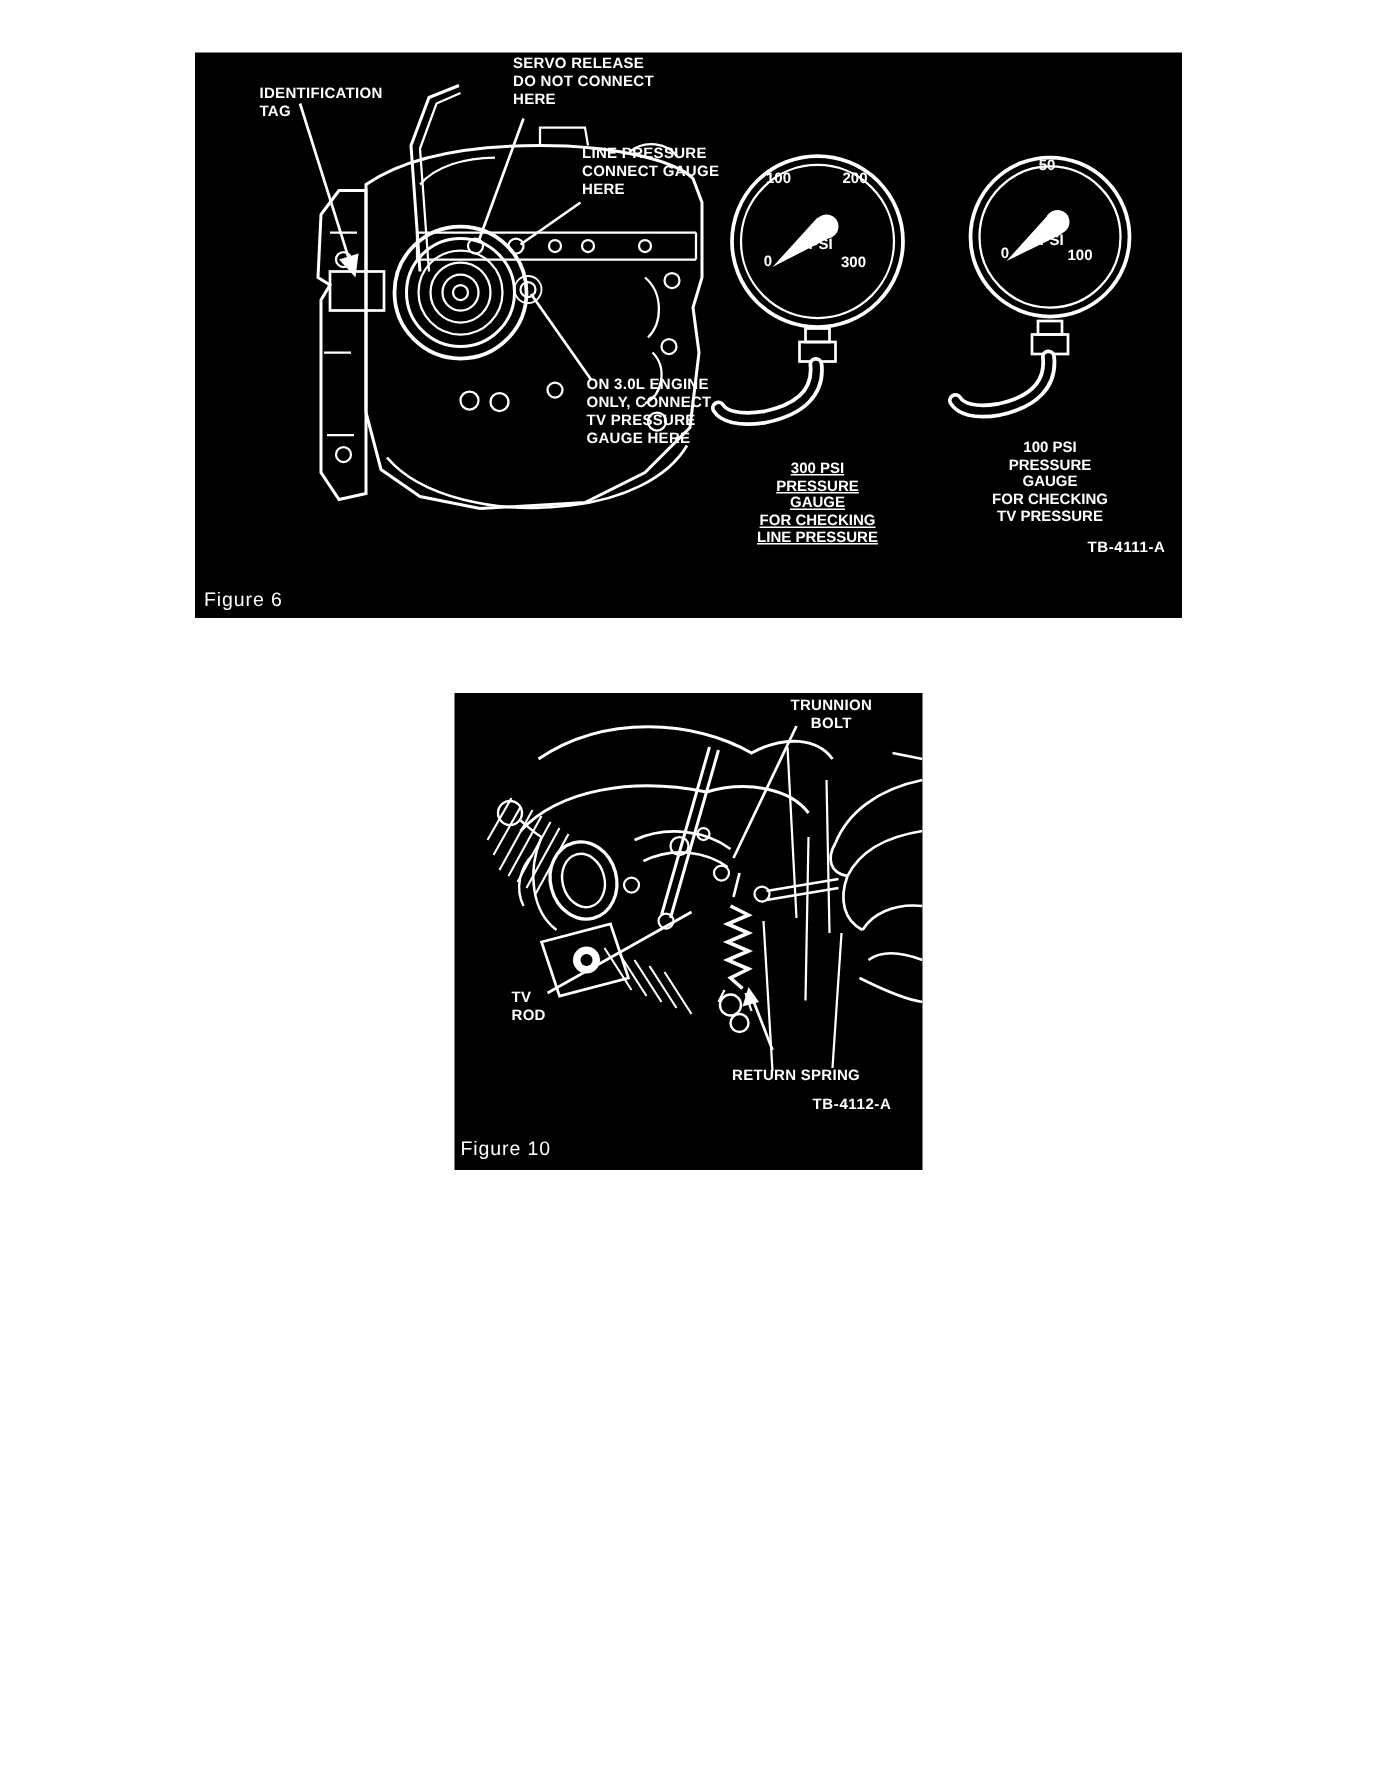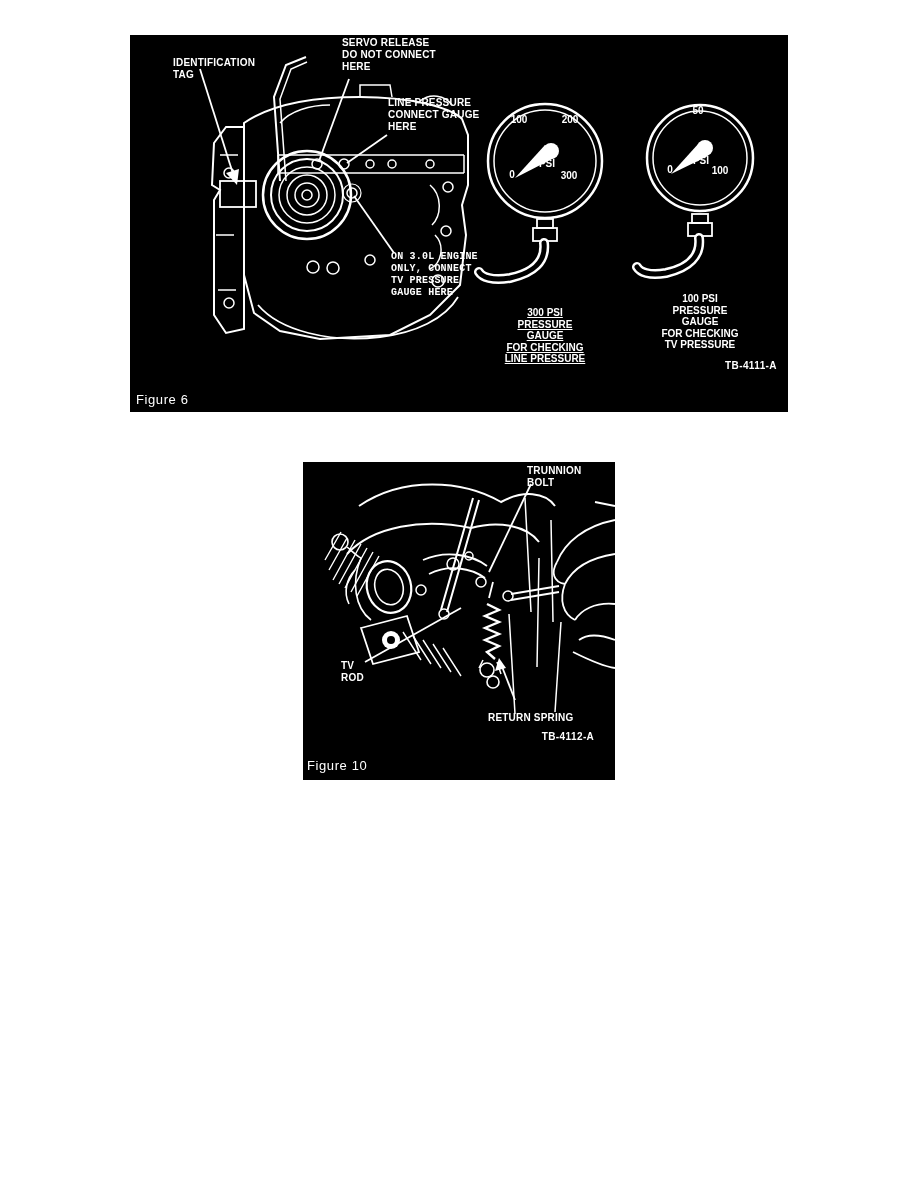--- a/index.html
+++ b/index.html
@@ -96,21 +96,21 @@
     </svg>
 
     <div class="lbl" style="left:43px;top:2px;margin-top:20px;">IDENTIFICATION
 TAG</div>
     <div class="lbl" style="left:212px;top:2px;">SERVO RELEASE
 DO NOT CONNECT
 HERE</div>
     <div class="lbl" style="left:258px;top:62px;">LINE PRESSURE
 CONNECT GAUGE
 HERE</div>
-    <div class="lbl" style="left:261px;top:216px;font-family:Liberation Mono, monospace;">ON 3.0L ENGINE
+    <div class="lbl" style="left:261px;top:216px;">ON 3.0L ENGINE
 ONLY, CONNECT
 TV PRESSURE
 GAUGE HERE</div>
 
     <span class="tick" style="left:374px;top:79px;">100</span>
     <span class="tick" style="left:425px;top:79px;">200</span>
     <span class="tick" style="left:367px;top:134px;">0</span>
     <span class="tick" style="left:424px;top:135px;">300</span>
     <span class="tick" style="left:402px;top:123px;">PSI</span>
 
@@ -195,21 +195,21 @@
       </g>
 
       <g stroke="#fff" stroke-width="1.8" fill="none">
         <line x1="228" y1="22" x2="186" y2="110"></line>
         <line x1="62" y1="200" x2="158" y2="146"></line>
         <line x1="212" y1="238" x2="198" y2="202"></line>
         <polygon points="196,196 192,209 203,206" fill="#fff" stroke="none"></polygon>
       </g>
     </svg>
 
-    <div class="lbl" style="left:224px;top:3px;">TRUNNION
+    <div class="lbl" style="left:224px;top:3px;text-align:center;">TRUNNION
 BOLT</div>
     <div class="lbl" style="left:38px;top:198px;">TV
 ROD</div>
     <div class="lbl" style="left:185px;top:250px;">RETURN SPRING</div>
     <div class="code" style="left:230px;top:269px;">TB-4112-A</div>
     <div class="figcap" style="left:4px;top:296px;">Figure 10</div>
   </div>
 
 </div>
 

